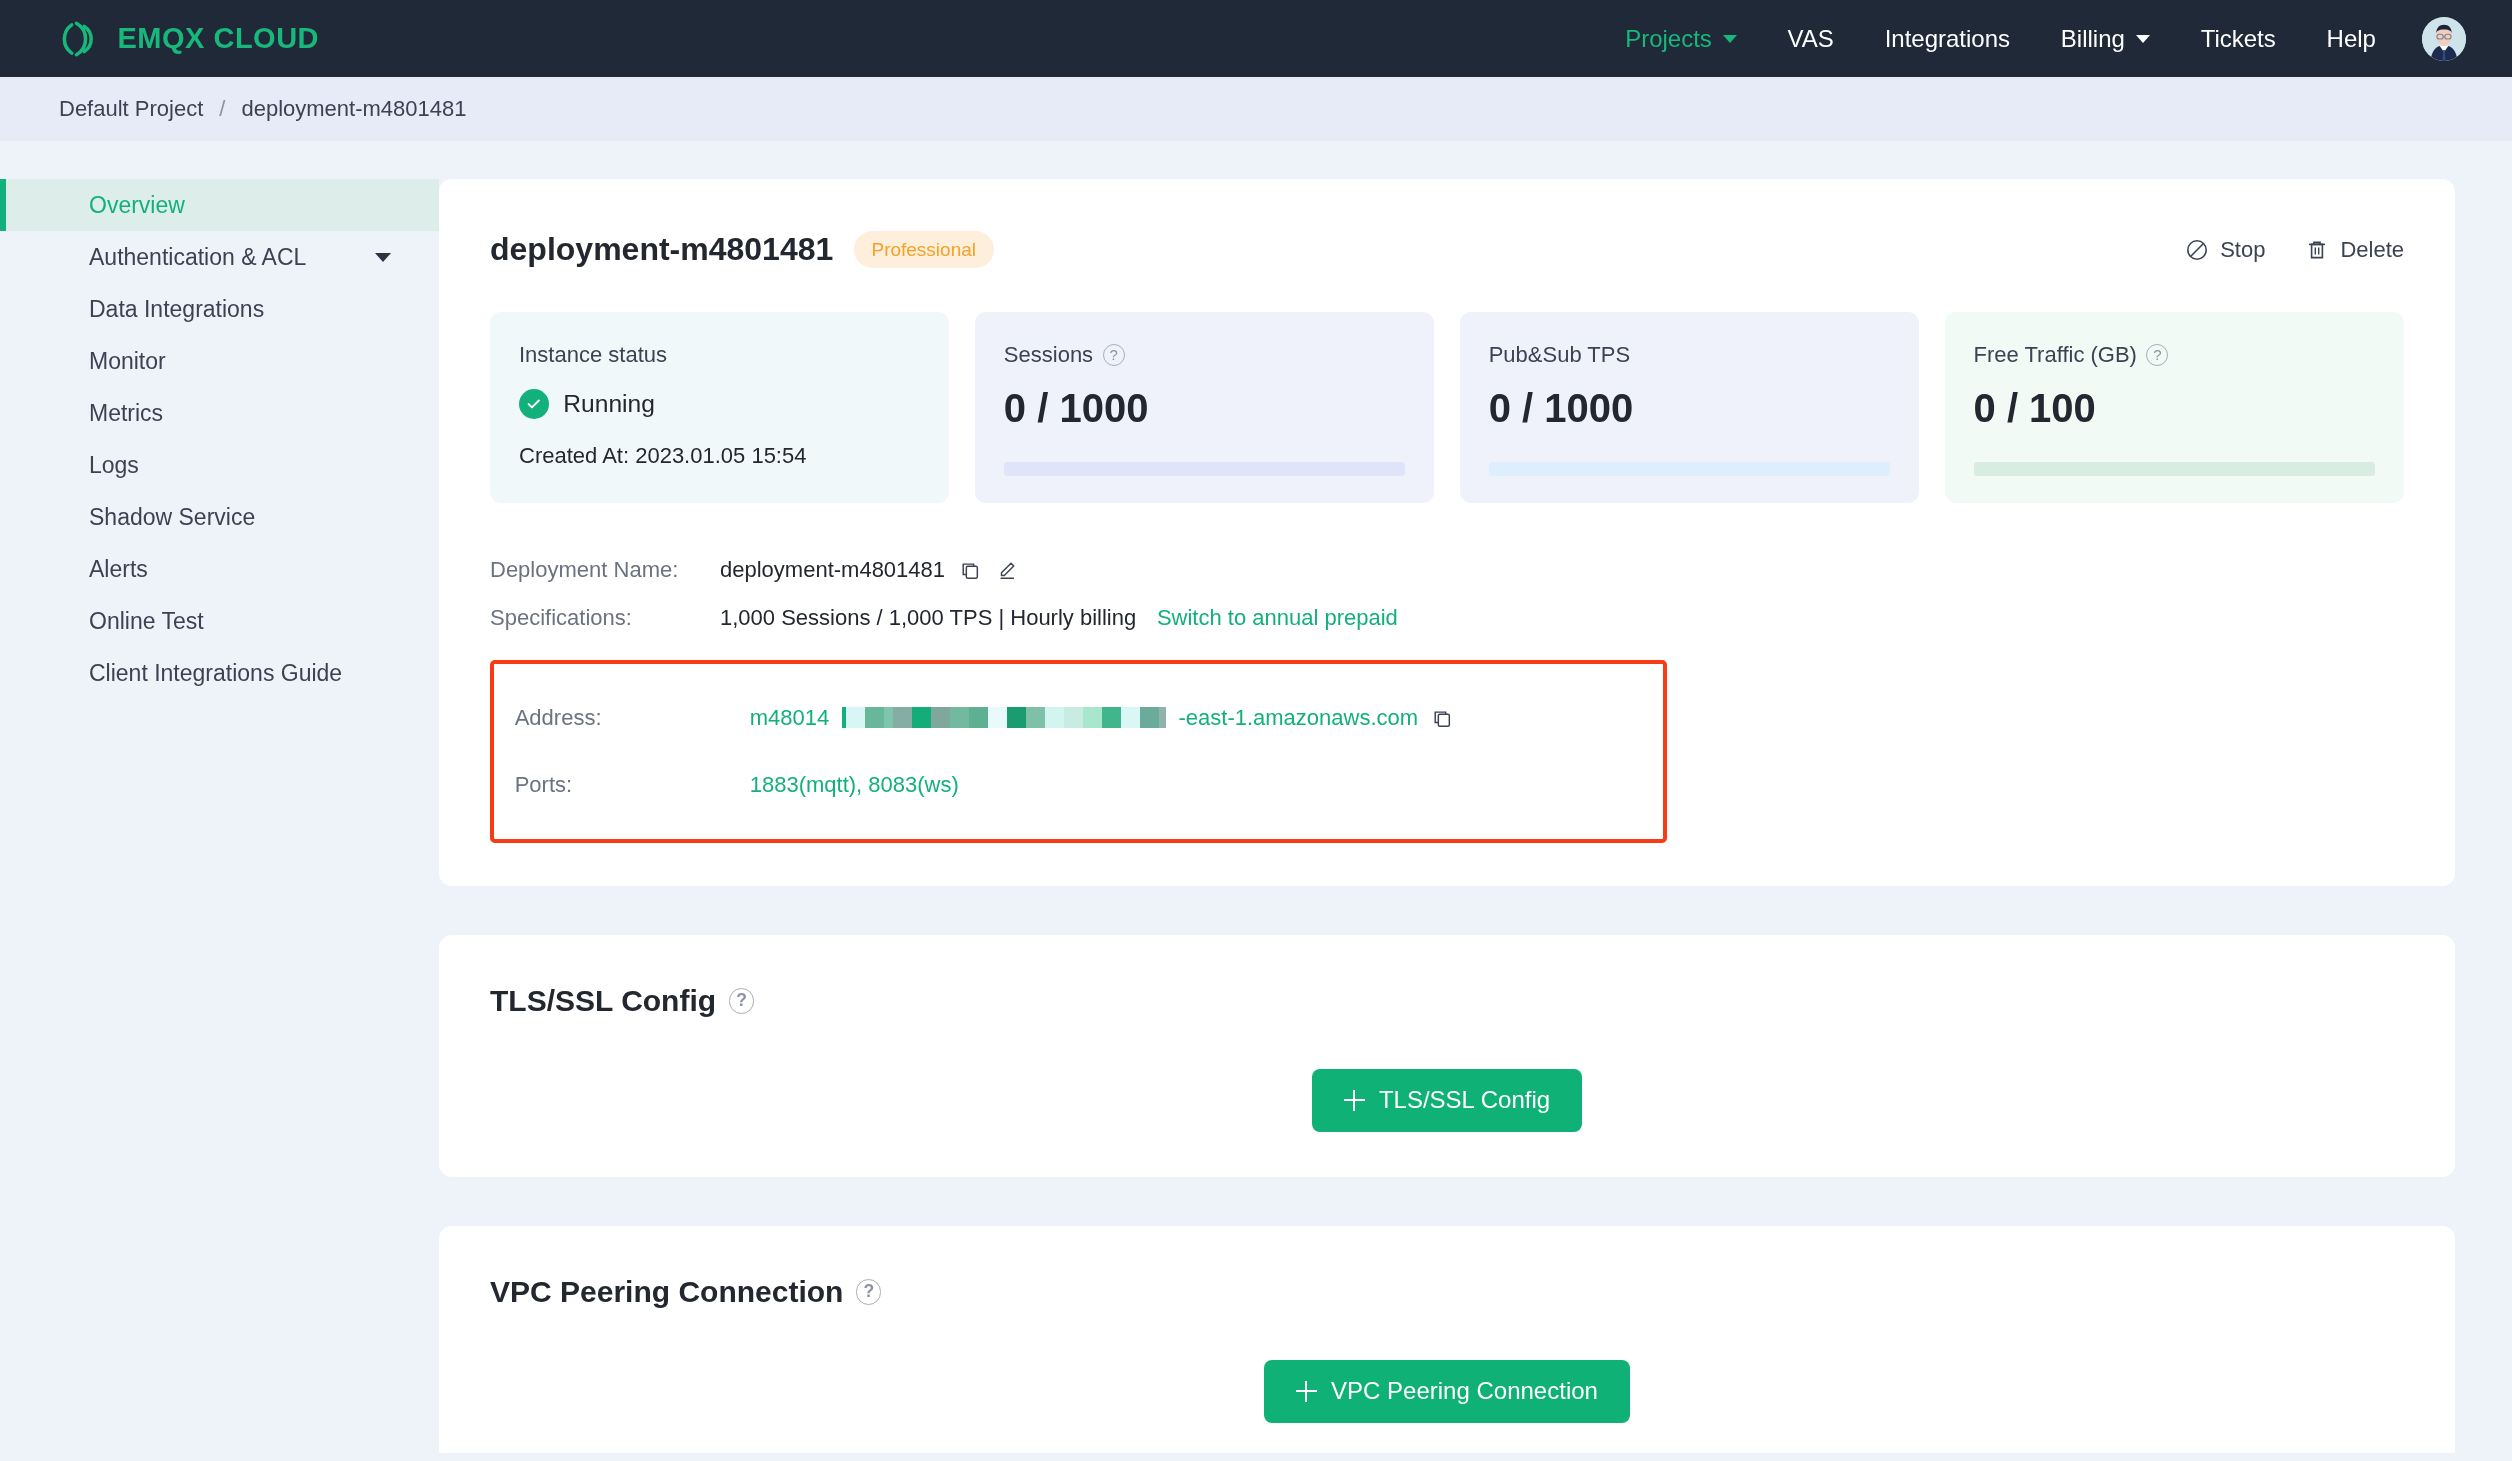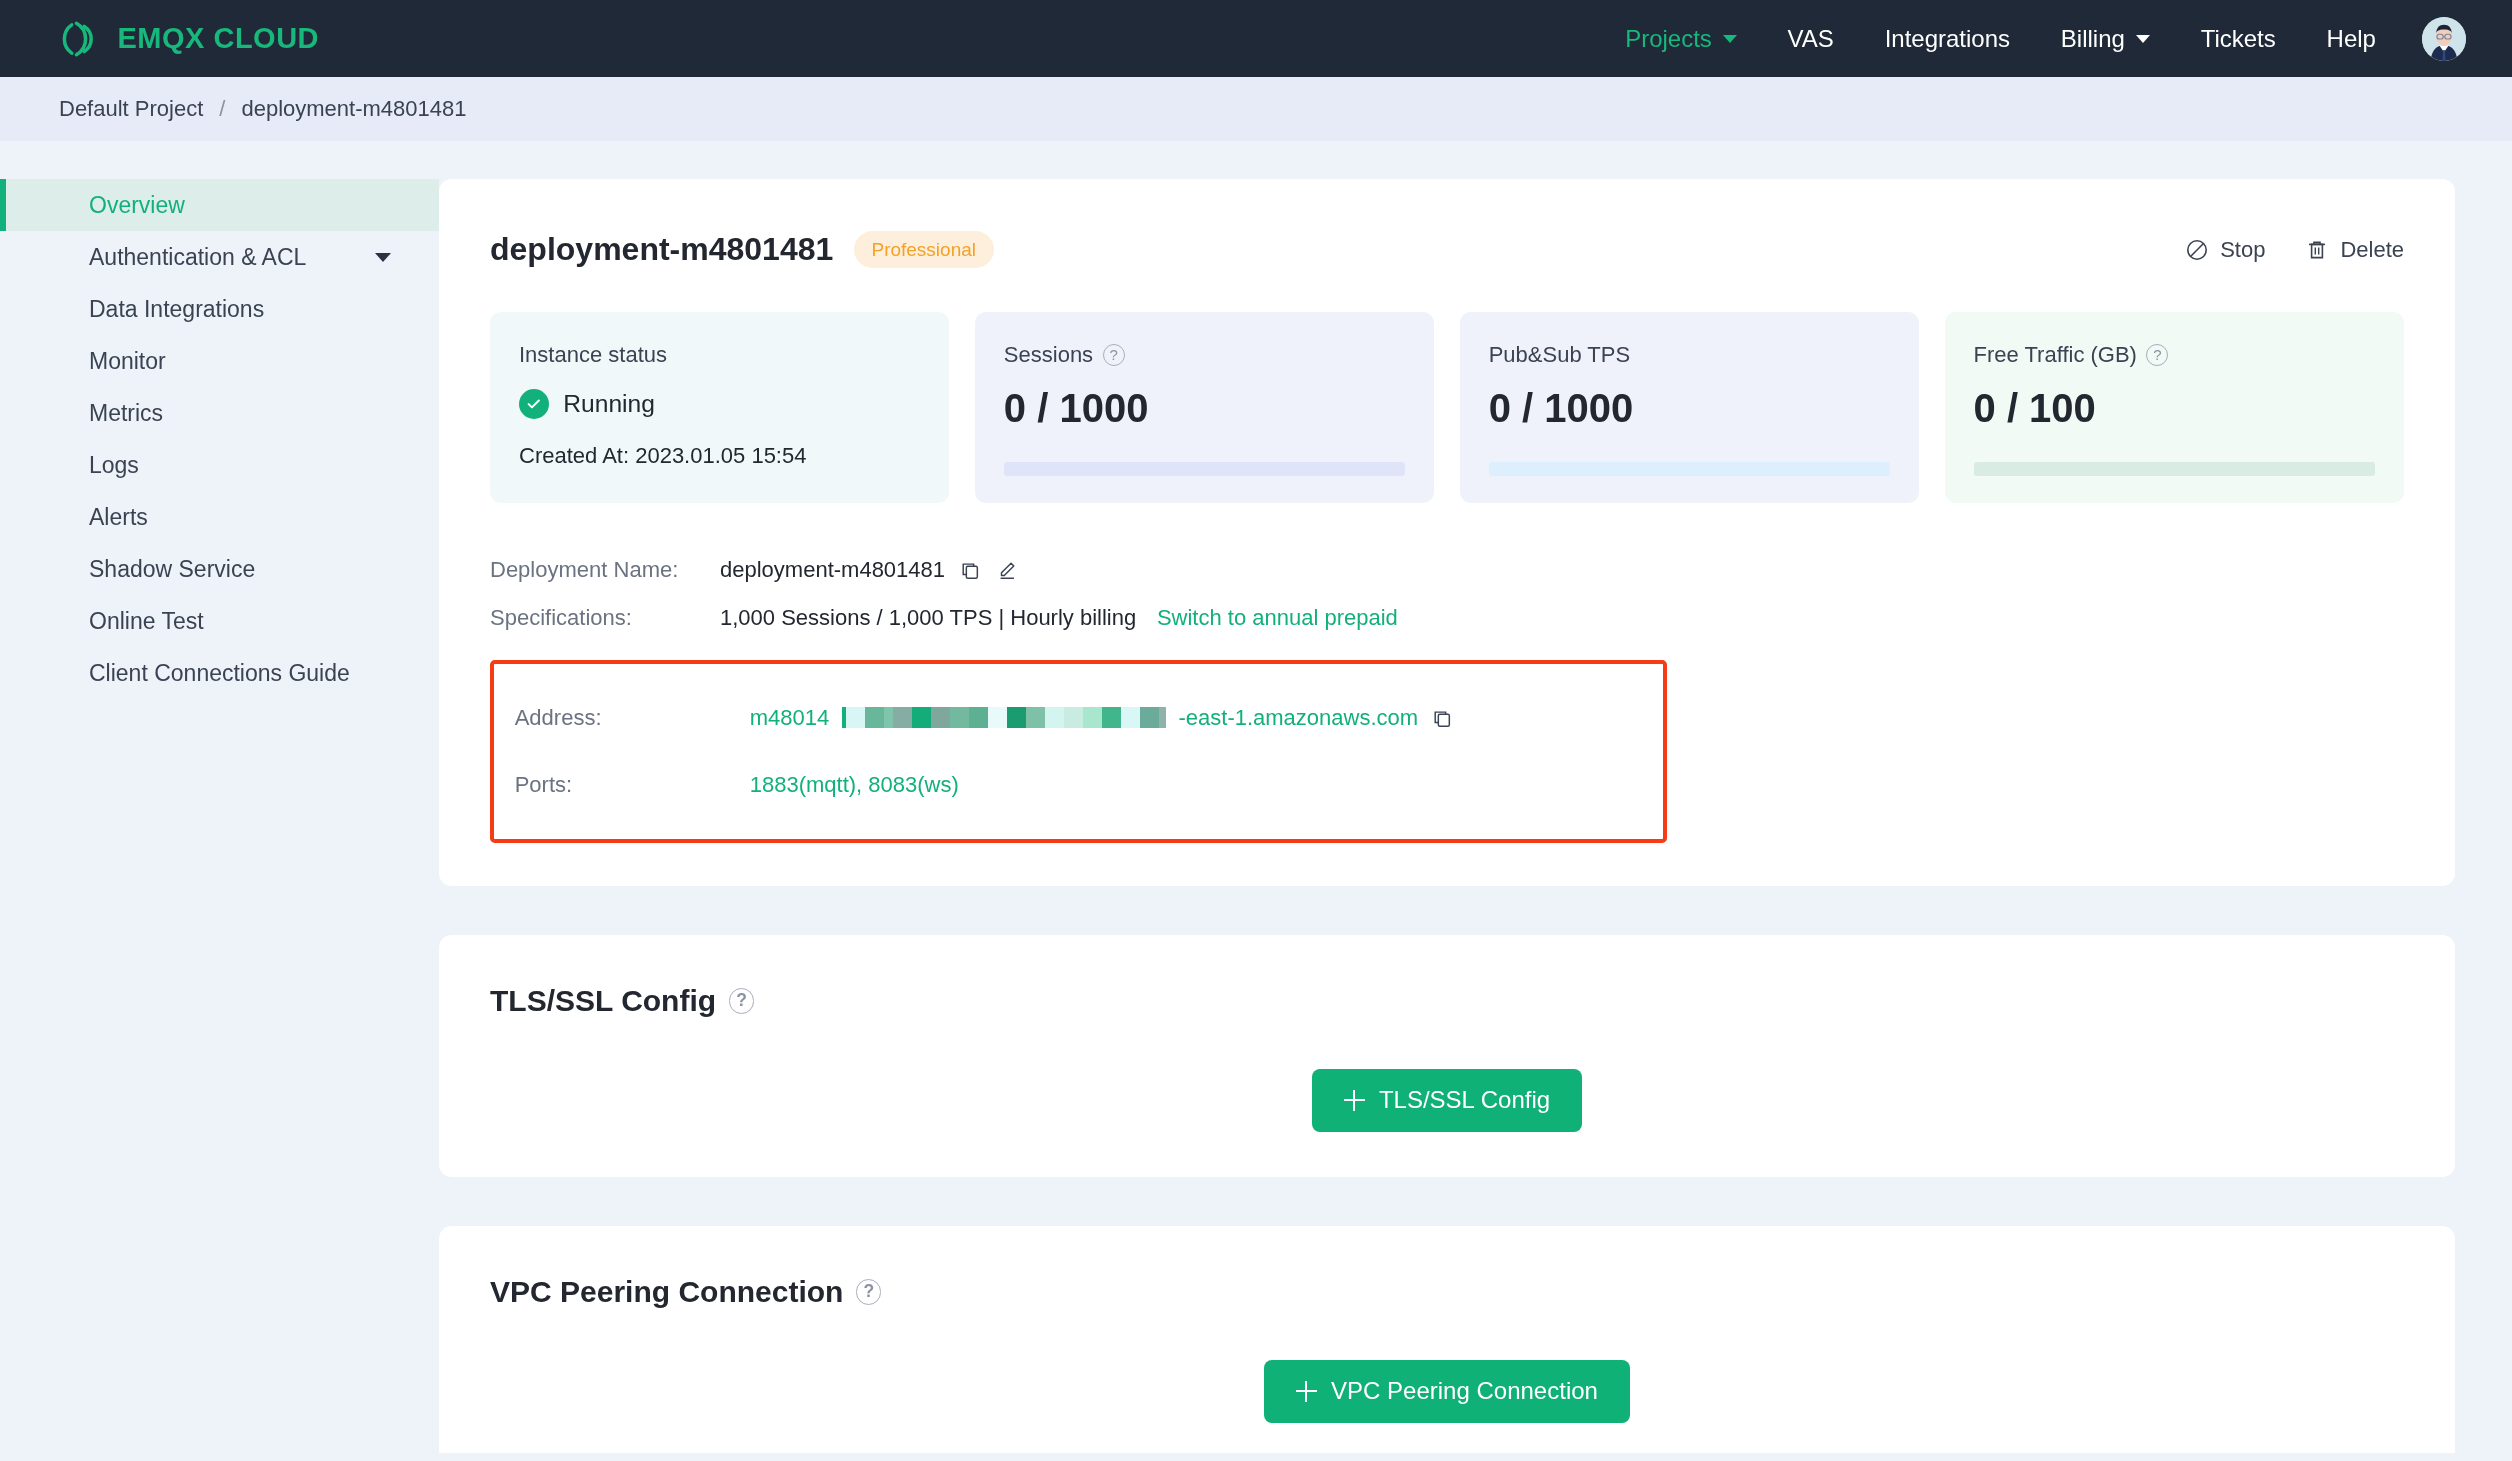--- a/index.html
+++ b/index.html
@@ -252,30 +252,30 @@
     <div class="side-item">
       <span>Monitor</span>
     </div>
     <div class="side-item">
       <span>Metrics</span>
     </div>
     <div class="side-item">
       <span>Logs</span>
     </div>
     <div class="side-item">
+      <span>Shadow Service</span>
+    </div>
+    <div class="side-item">
       <span>Alerts</span>
     </div>
     <div class="side-item">
-      <span>Shadow Service</span>
-    </div>
-    <div class="side-item">
       <span>Online Test</span>
     </div>
     <div class="side-item">
-      <span>Client Connections Guide</span>
+      <span>Client Integrations Guide</span>
     </div>
   </div>
 
   <div class="main">
 
     <div class="card ov-card">
       <div class="ov-head">
         <span class="ov-title">deployment-m4801481</span>
         <span class="badge-pro">Professional</span>
         <div class="ov-actions">

